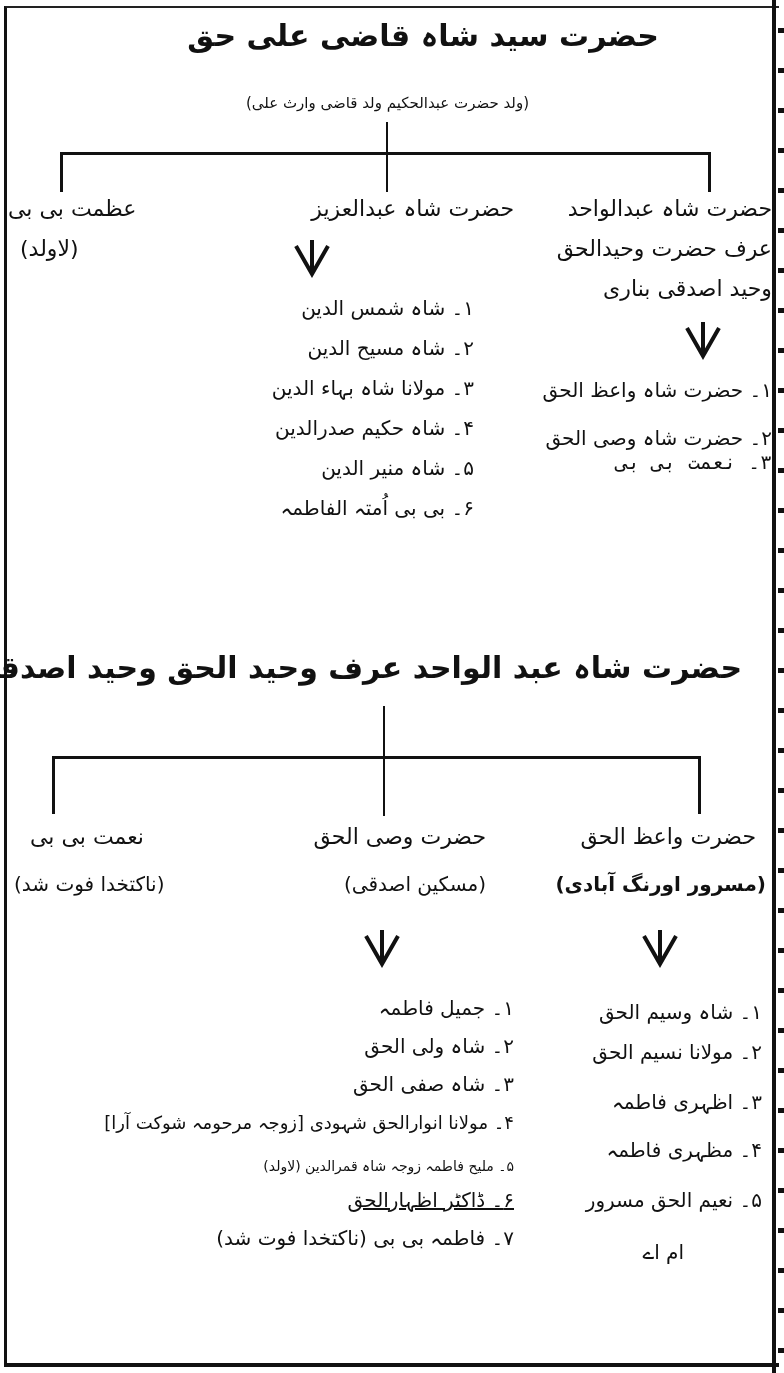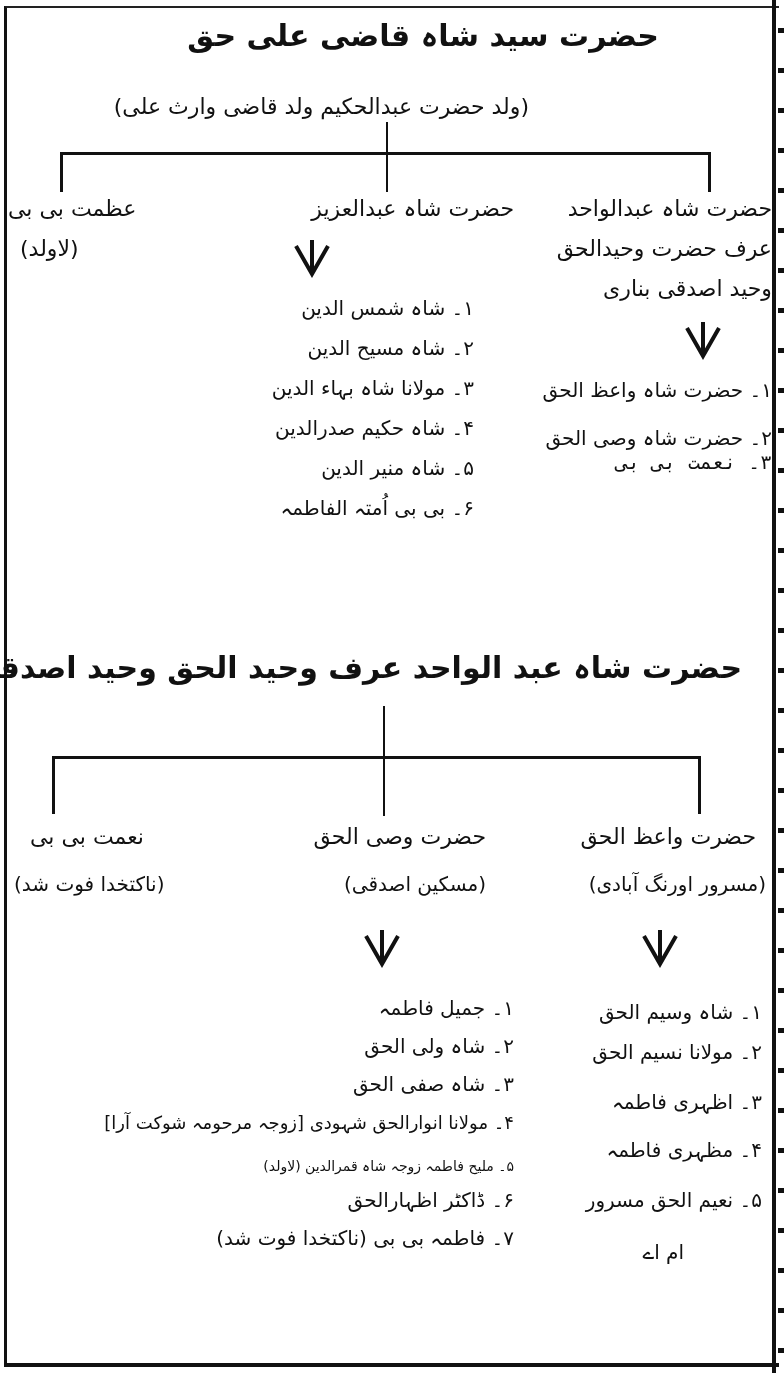--- a/index.html
+++ b/index.html
@@ -5,21 +5,21 @@
   html, body { margin:0; padding:0; background:#fff; }
   body { width:784px; height:1373px; position:relative; overflow:hidden;
          font-family: "DejaVu Sans", sans-serif; color:#111; }
   .frame { position:absolute; left:4px; top:6px; width:772px; height:1355px;
            border-left:3px solid #111; border-top:2px solid #222; border-bottom:4px solid #111; }
   .rborder { position:absolute; left:772px; top:0; width:4px; height:1373px; background:#111; }
   .dots { position:absolute; left:778px; top:0; width:6px; height:1373px;
           background: repeating-linear-gradient(to bottom, transparent 0 28px, #111 28px 33px, transparent 33px 40px); }
   .t { position:absolute; direction:rtl; white-space:nowrap; }
   .title { font-weight:bold; font-size:30px; }
-  .sub { font-size:22px; }
+  .sub { font-size:15px; }
   .name { font-size:22px; }
   .item { font-size:20px; }
   .line { position:absolute; background:#111; }
   .arrow { position:absolute; width:40px; height:38px; }
 </style>
 </head>
 <body>
 
 <div class="frame"></div>
 <div class="rborder"></div>
@@ -56,38 +56,38 @@
 <div class="t name" style="left:8px;top:196px;direction:rtl;">عظمت بی بی</div>
 <div class="t name" style="left:20px;top:236px;">(لاولد)</div>
 
 <div class="t title" style="right:42px;top:650px;font-size:30px;">حضرت شاہ عبد الواحد عرف وحید الحق وحید اصدقی</div>
 <div class="line" style="left:383px;top:706px;width:2px;height:110px;"></div>
 <div class="line" style="left:52px;top:756px;width:648px;height:3px;"></div>
 <div class="line" style="left:52px;top:756px;width:3px;height:58px;"></div>
 <div class="line" style="left:698px;top:756px;width:3px;height:58px;"></div>
 
 <div class="t name" style="right:28px;top:824px;">حضرت واعظ الحق</div>
-<div class="t item" style="right:18px;top:872px;">(مسرور اورنگ آبادی)</div>
+<div class="t item" style="right:18px;top:872px;font-weight:bold;">(مسرور اورنگ آبادی)</div>
 <svg class="arrow" style="left:640px;top:930px;" viewBox="0 0 40 38">
     <path d="M4 6 L20 34 L36 6 M20 0 L20 34" stroke="#111" stroke-width="4" fill="none"></path>
   </svg>
 <div class="t item" style="right:22px;top:1000px;">۱۔ شاہ وسیم الحق</div>
 <div class="t item" style="right:22px;top:1040px;">۲۔ مولانا نسیم الحق</div>
 <div class="t item" style="right:22px;top:1090px;">۳۔ اظہری فاطمہ</div>
 <div class="t item" style="right:22px;top:1138px;text-align:center;">۴۔ مظہری فاطمہ</div>
 <div class="t item" style="right:22px;top:1188px;">۵۔ نعیم الحق مسرور</div>
 <div class="t item" style="right:100px;top:1240px;">ام اے</div>
 
 <div class="t name" style="right:298px;top:824px;">حضرت وصی الحق</div>
 <div class="t item" style="right:298px;top:872px;">(مسکین اصدقی)</div>
 <svg class="arrow" style="left:362px;top:930px;" viewBox="0 0 40 38">
     <path d="M4 6 L20 34 L36 6 M20 0 L20 34" stroke="#111" stroke-width="4" fill="none"></path>
   </svg>
 <div class="t item" style="right:270px;top:996px;">۱۔ جمیل فاطمہ</div>
 <div class="t item" style="right:270px;top:1034px;">۲۔ شاہ ولی الحق</div>
 <div class="t item" style="right:270px;top:1072px;">۳۔ شاہ صفی الحق</div>
 <div class="t item" style="right:270px;top:1112px;font-size:18px;">۴۔ مولانا انوارالحق شہودی [زوجہ مرحومہ شوکت آرا]</div>
 <div class="t item" style="right:270px;top:1146px;font-size:14px;margin-top:12px;">۵۔ ملیح فاطمہ زوجہ شاہ قمرالدین (لاولد)</div>
-<div class="t item" style="right:270px;top:1188px;">۶۔ ڈاکٹر اظہارالحق</div>
+<div class="t item" style="right:270px;top:1188px;text-decoration:underline;">۶۔ ڈاکٹر اظہارالحق</div>
 <div class="t item" style="right:270px;top:1226px;">۷۔ فاطمہ بی بی (ناکتخدا فوت شد)</div>
 
 <div class="t name" style="left:30px;top:824px;">نعمت بی بی</div>
 <div class="t item" style="left:14px;top:872px;">(ناکتخدا فوت شد)</div>
 
 </body></html>

